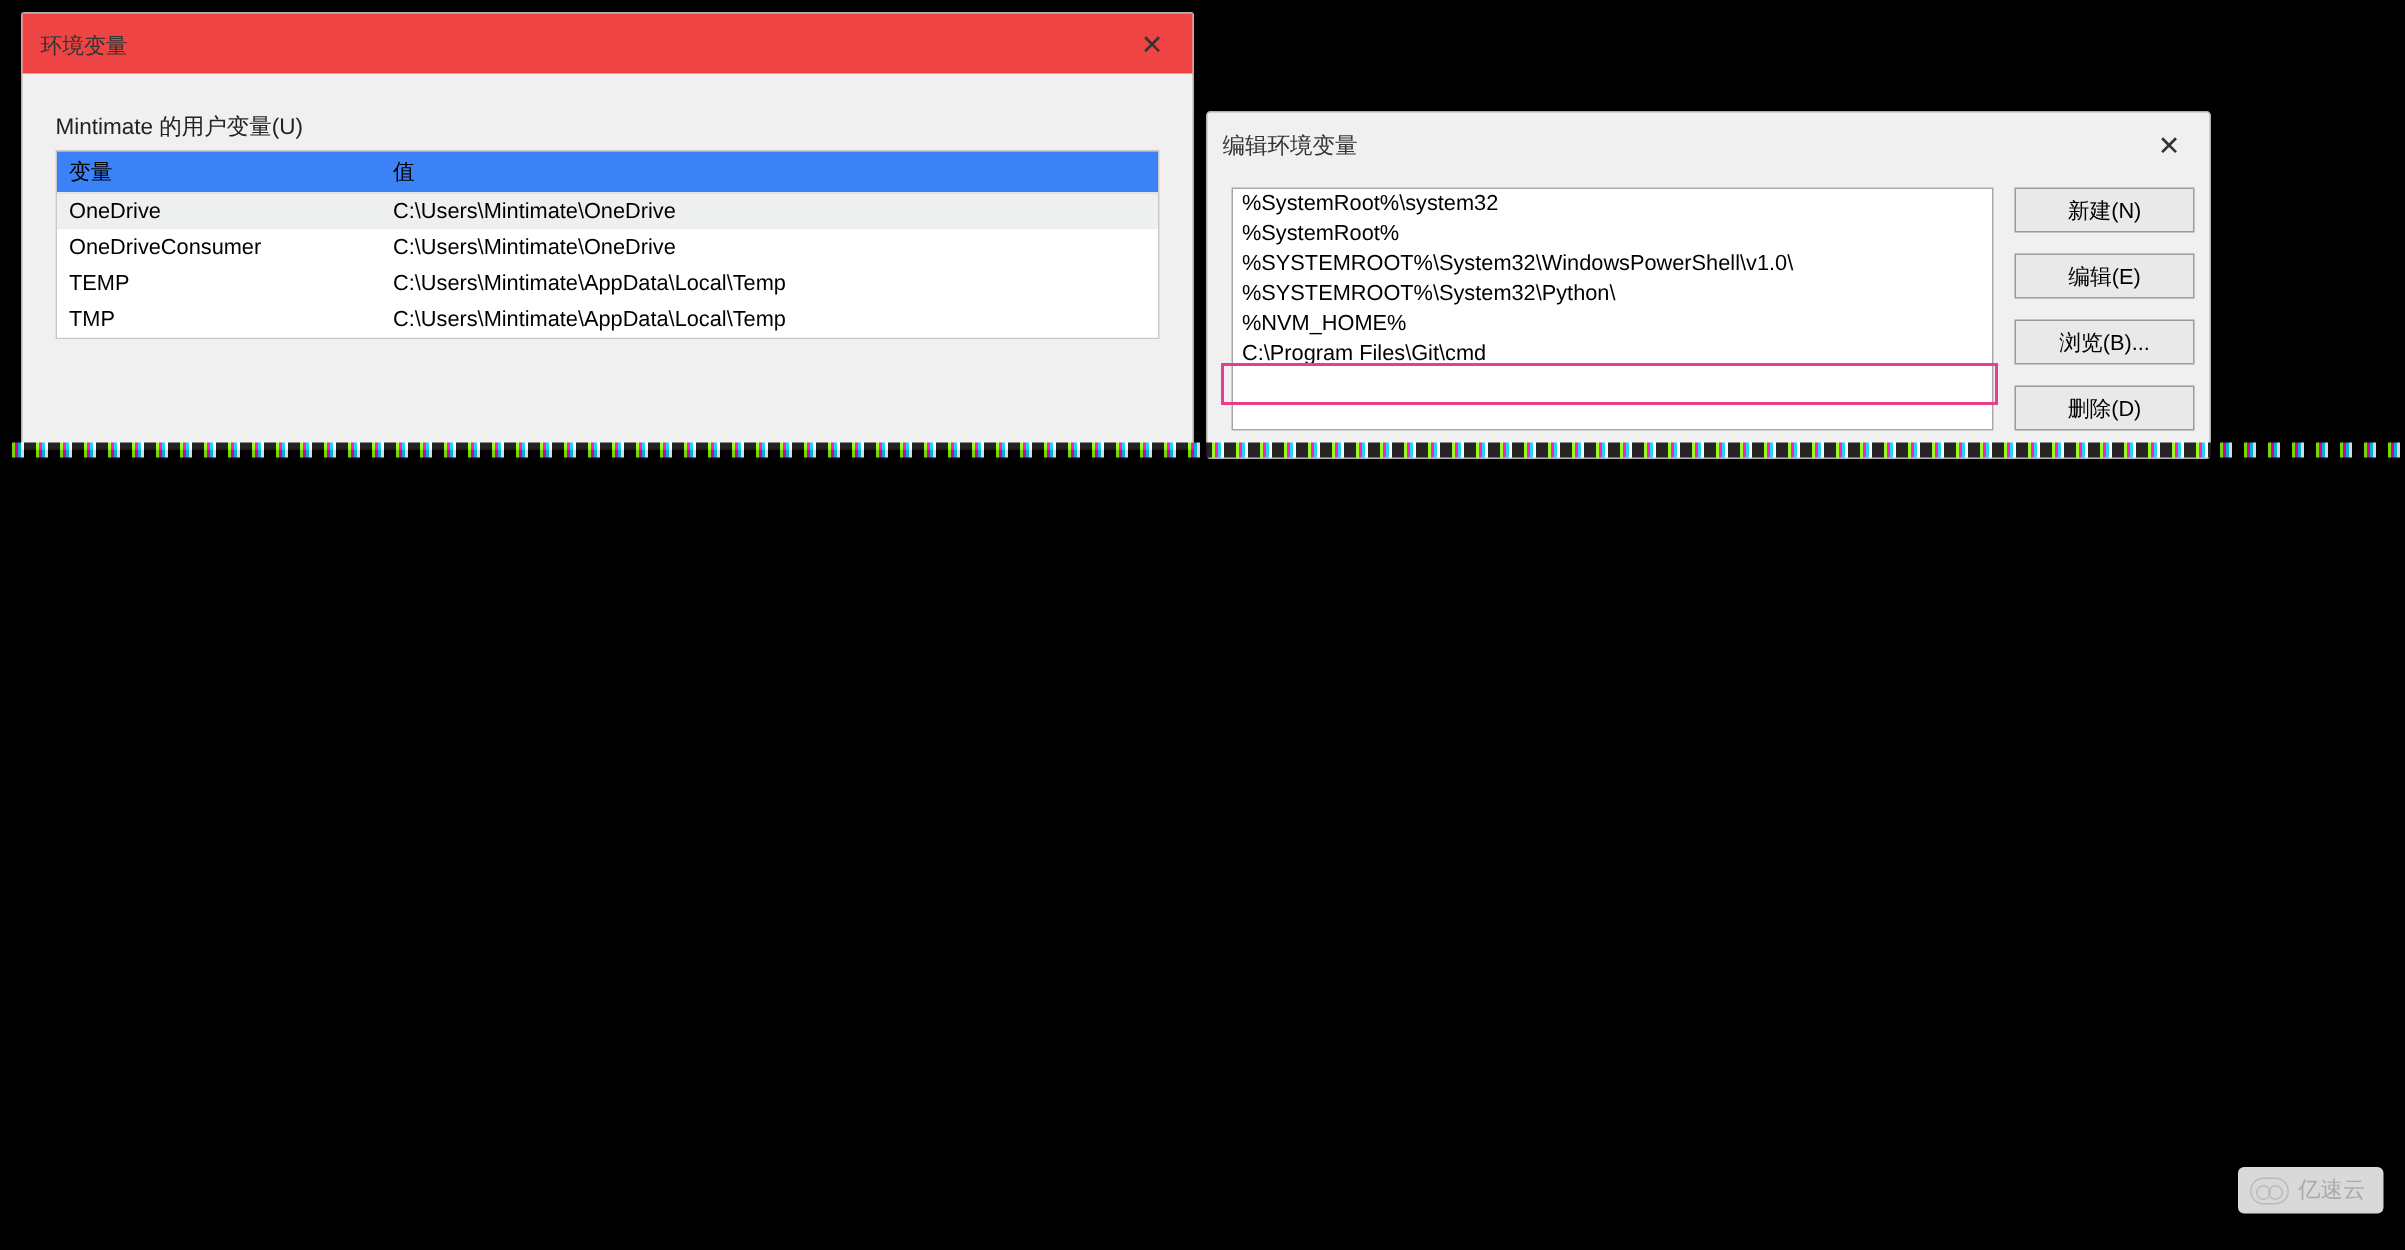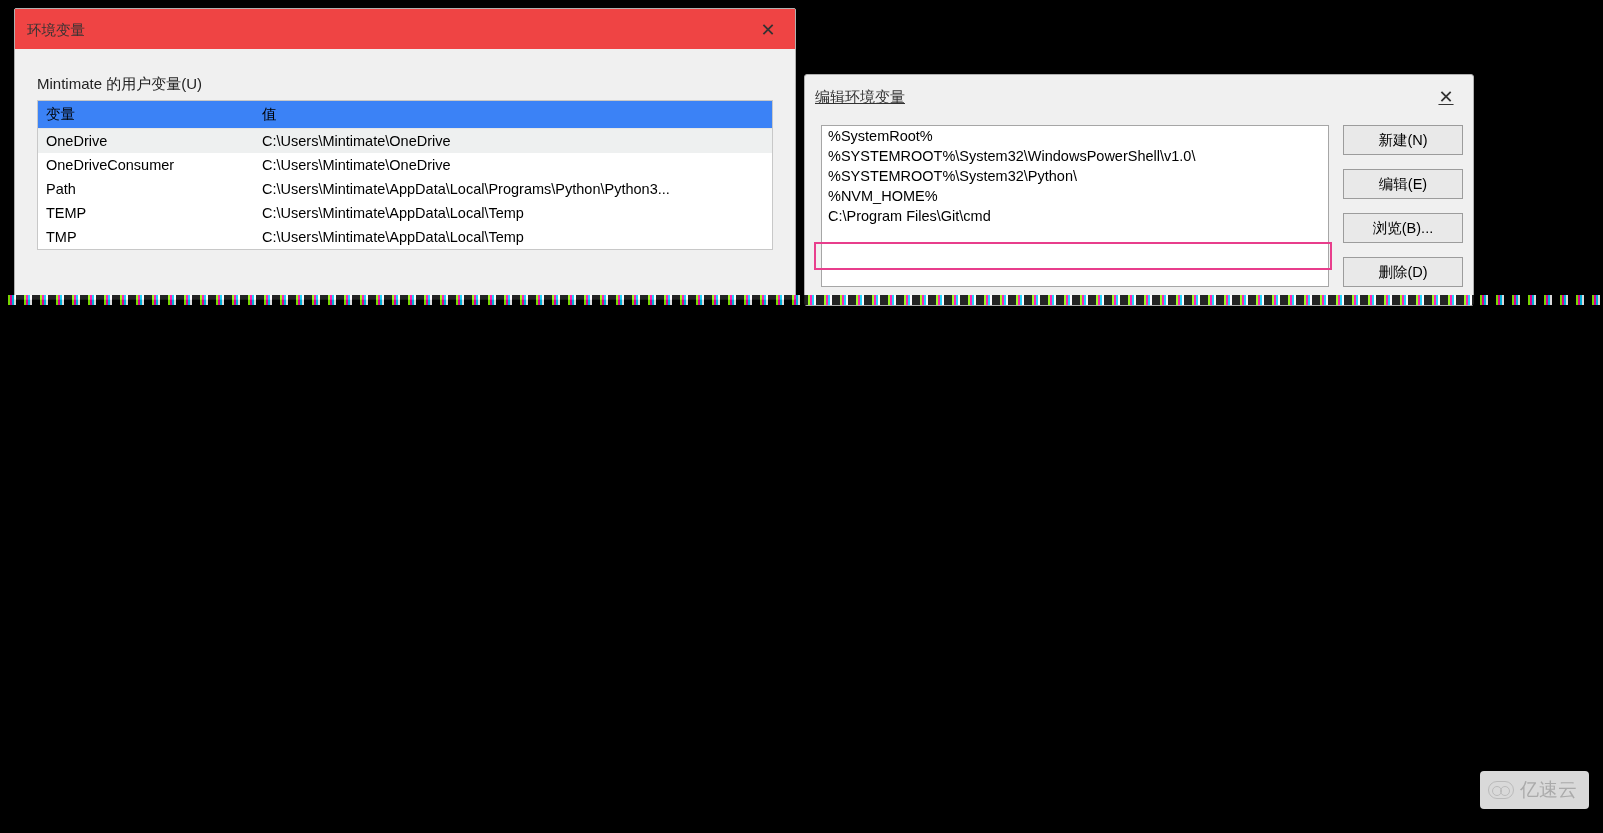--- a/index.html
+++ b/index.html
@@ -20,34 +20,34 @@
     .table-wrap { border:1px solid #c8c8c8; background:#fff; }
     .thead, .trow { display:flex; font-size:14.5px; }
     .thead { background:#3b82f6; border-bottom:1px solid #e6e6e6; }
     .th, .td { padding:4px 8px; }
     .col-var { width:216px; }
     .col-val { flex:1; white-space:nowrap; overflow:hidden; text-overflow:ellipsis; }
     .trow { background:#fff;justify-content:flex-end; }
     .trow.selected { background:#eef0f0; }
 
     .right-dialog { left:804px; top:74px; width:670px; height:232px; border-radius:3px; overflow:hidden; }
-    .right-title { background:transparent; padding:9px 10px 9px 10px; font-size:15px;text-decoration:underline; }
+    .right-title { background:transparent; padding:9px 10px 9px 10px; font-size:15px; }
     .right-body { display:flex; padding:6px 10px 0 16px; gap:14px; }
     .listbox { flex:1; border:1px solid #a6a6a6; background:#fff; font-size:14.5px; position:relative; }
     .list-item { padding:2px 6px; white-space:nowrap; }
     .highlight-box { position:absolute; border:2px solid #e83e8c; left:-8px; right:-4px; pointer-events:none; }
     .btn-col { width:120px; display:flex; flex-direction:column; gap:14px; }
     .win-btn { height:30px; background:#e9e9e9; border:1px solid #9c9c9c;
       font-size:14.5px; cursor:pointer; }
 
     .glitch-bar { position:absolute; left:0; top:295px; width:100%; height:10px;
       background: repeating-linear-gradient(90deg,#000 0 8px,#8dfb00 8px 10px,#ff00aa 10px 12px,#0cf 12px 14px,#fff 14px 16px); opacity:.85;}
 
     .watermark { position:absolute; right:14px; bottom:24px; background:rgba(255,255,255,.85);
-      color:#aaa; font-size:19px; padding:6px 12px 6px 40px; border-radius:4px; display:flex; align-items:center; gap:8px;}
+      color:#aaa; font-size:15px; padding:6px 12px 6px 40px; border-radius:4px; display:flex; align-items:center; gap:8px;}
     .wm-icon { position:absolute; left:8px; top:50%; transform:translateY(-50%); width:26px; height:18px;
       border:1.5px solid #bbb; border-radius:9px;}
     .wm-icon::before,.wm-icon::after{content:"";position:absolute;border:1.5px solid #bbb;border-radius:50%;}
     .wm-icon::before{width:8px;height:8px;left:3px;top:4px;}
     .wm-icon::after{width:8px;height:8px;right:3px;top:4px;}
   </style>
 </head>
 <body>
 
 <div class="dialog left-dialog">
@@ -67,24 +67,20 @@
       <div id="tbody">
           <div class="trow selected">
             <div class="td col-var">OneDrive</div>
             <div class="td col-val">C:\Users\Mintimate\OneDrive</div>
           </div>
           <div class="trow">
             <div class="td col-var">OneDriveConsumer</div>
             <div class="td col-val">C:\Users\Mintimate\OneDrive</div>
           </div>
           <div class="trow">
-            <div class="td col-var">Path</div>
-            <div class="td col-val">C:\Users\Mintimate\AppData\Local\Programs\Python\Python3...</div>
-          </div>
-          <div class="trow">
             <div class="td col-var">TEMP</div>
             <div class="td col-val">C:\Users\Mintimate\AppData\Local\Temp</div>
           </div>
           <div class="trow">
             <div class="td col-var">TMP</div>
             <div class="td col-val">C:\Users\Mintimate\AppData\Local\Temp</div>
           </div>
         </div>
     </div>
   </div>
@@ -92,20 +88,21 @@
 
 <div class="dialog right-dialog">
   <div class="dlg-title right-title">
     <span>编辑环境变量</span>
     <div class="dlg-close">
       <span>✕</span>
     </div>
   </div>
   <div class="right-body">
     <div class="listbox" id="listbox">
+        <div class="list-item">%SystemRoot%\system32</div>
         <div class="list-item">%SystemRoot%</div>
         <div class="list-item">%SYSTEMROOT%\System32\WindowsPowerShell\v1.0\</div>
         <div class="list-item">%SYSTEMROOT%\System32\Python\</div>
         <div class="list-item">%NVM_HOME%</div>
         <div class="list-item">C:\Program Files\Git\cmd</div>
         <div class="highlight-box" style="top: 116px; height: 28px;"></div>
       </div>
     <div class="btn-col">
       <button class="win-btn">新建(N)</button>
       <button class="win-btn">编辑(E)</button>

